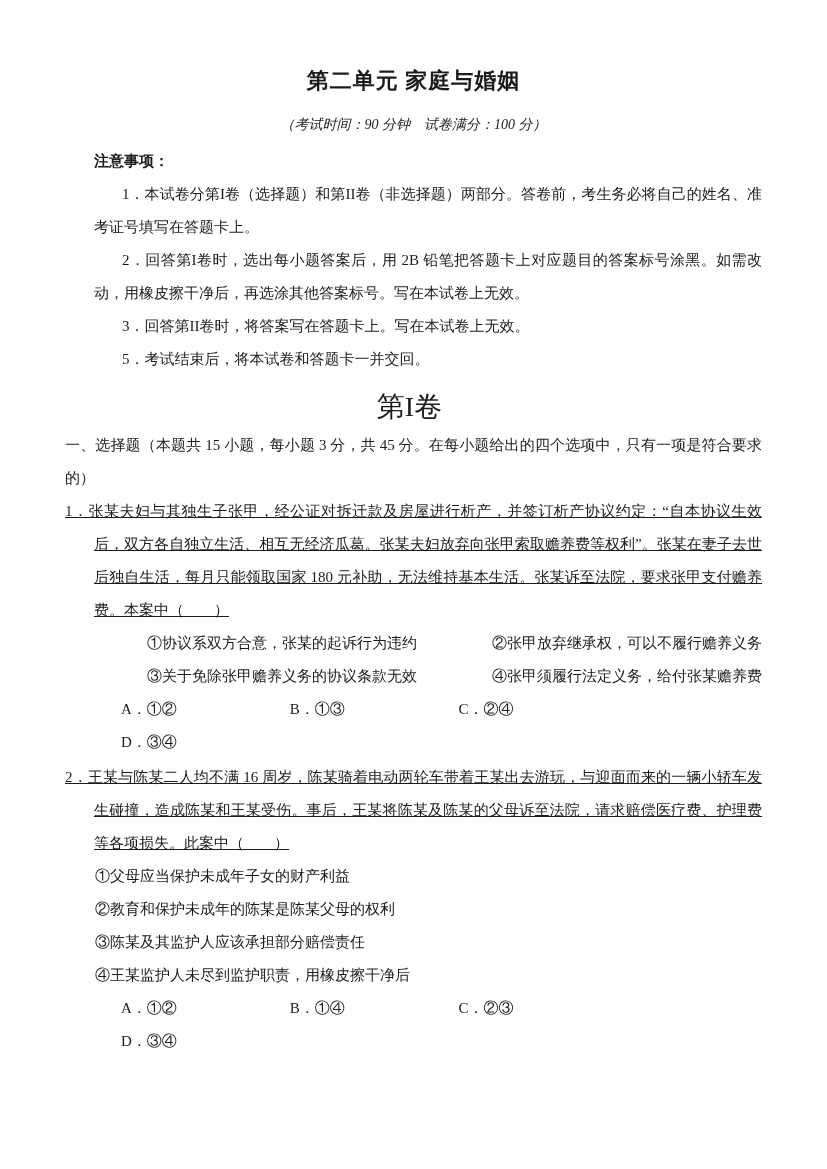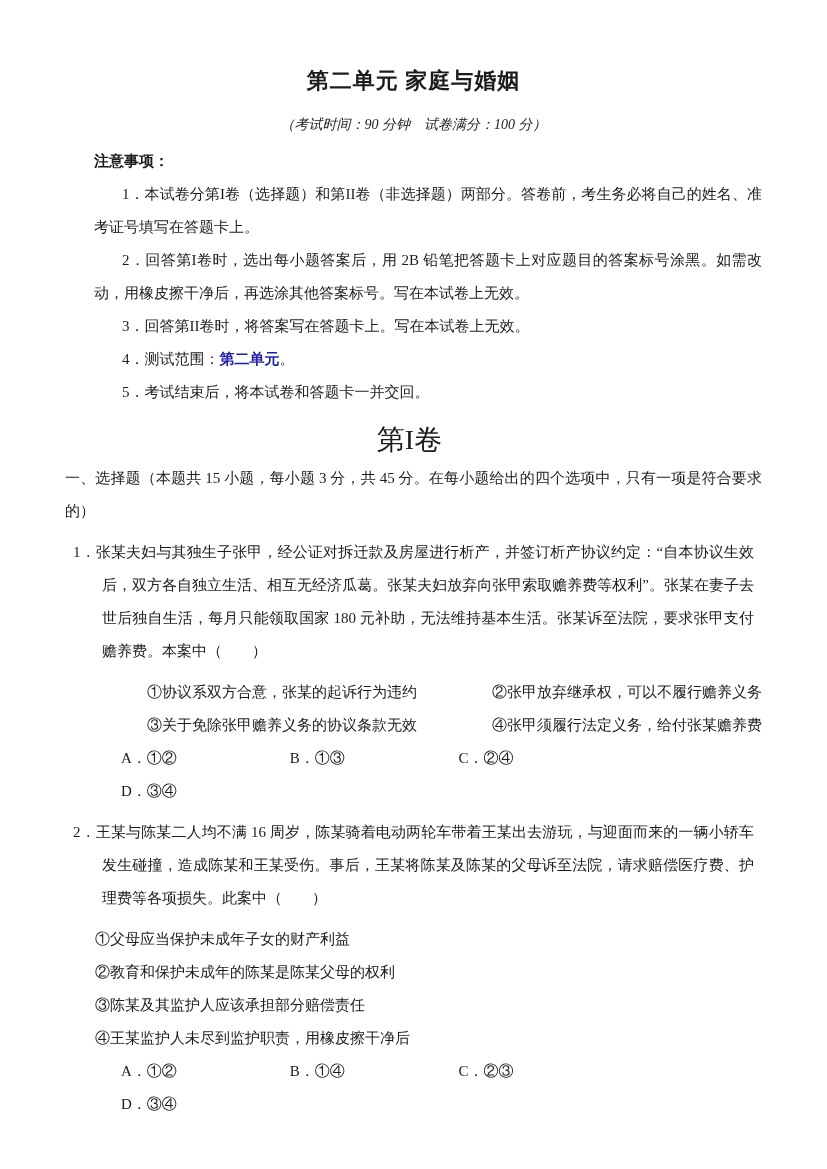--- a/index.html
+++ b/index.html
@@ -55,24 +55,25 @@
     line-height: 33px;
     text-align: justify;
   }
   .question {
     margin: 0 65px;
     font-size: 15px;
     line-height: 33px;
   }
   .question.q2 { margin-top: 2px; }
   .question .stem {
-    margin: 8px;
+    margin: 0;
     padding-left: 29px;
     text-indent: -29px;
     text-align: justify;
+    text-decoration: underline;
   }
   .opt-2col { display: flex; padding-left: 30px; justify-content: flex-end; }
   .opt-2col .c1 { width: 345px; flex: none; }
   .opt-line { padding-left: 30px; }
   .answer-row { padding-left: 28px; }
   .answer-row span { display: inline-block; width: 137px; margin-left: 28px; }
 </style>
 </head>
 <body>
 
@@ -80,21 +81,20 @@
 
   <h1 class="doc-title">第二单元 家庭与婚姻</h1>
 
   <div class="doc-subtitle">（考试时间：90 分钟　试卷满分：100 分）</div>
 
   <div class="notice">
     <p class="notice-label">注意事项：</p>
     <p class="notice-item">1．本试卷分第I卷（选择题）和第II卷（非选择题）两部分。答卷前，考生务必将自己的姓名、准考证号填写在答题卡上。</p>
     <p class="notice-item">2．回答第I卷时，选出每小题答案后，用 2B 铅笔把答题卡上对应题目的答案标号涂黑。如需改动，用橡皮擦干净后，再选涂其他答案标号。写在本试卷上无效。</p>
     <p class="notice-item">3．回答第II卷时，将答案写在答题卡上。写在本试卷上无效。</p>
-    <p class="notice-item"><span>4．测试范围：</span><span class="highlight">第二单元</span><span>。</span></p>
     <p class="notice-item">5．考试结束后，将本试卷和答题卡一并交回。</p>
   </div>
 
   <h2 class="volume-title">第I卷</h2>
 
   <div class="section-header">一、选择题（本题共 15 小题，每小题 3 分，共 45 分。在每小题给出的四个选项中，只有一项是符合要求的）</div>
 
   <div class="question q1">
     <p class="stem">1．张某夫妇与其独生子张甲，经公证对拆迁款及房屋进行析产，并签订析产协议约定：“自本协议生效后，双方各自独立生活、相互无经济瓜葛。张某夫妇放弃向张甲索取赡养费等权利”。张某在妻子去世后独自生活，每月只能领取国家 180 元补助，无法维持基本生活。张某诉至法院，要求张甲支付赡养费。本案中（　　）</p>
     <div class="opt-2col">

